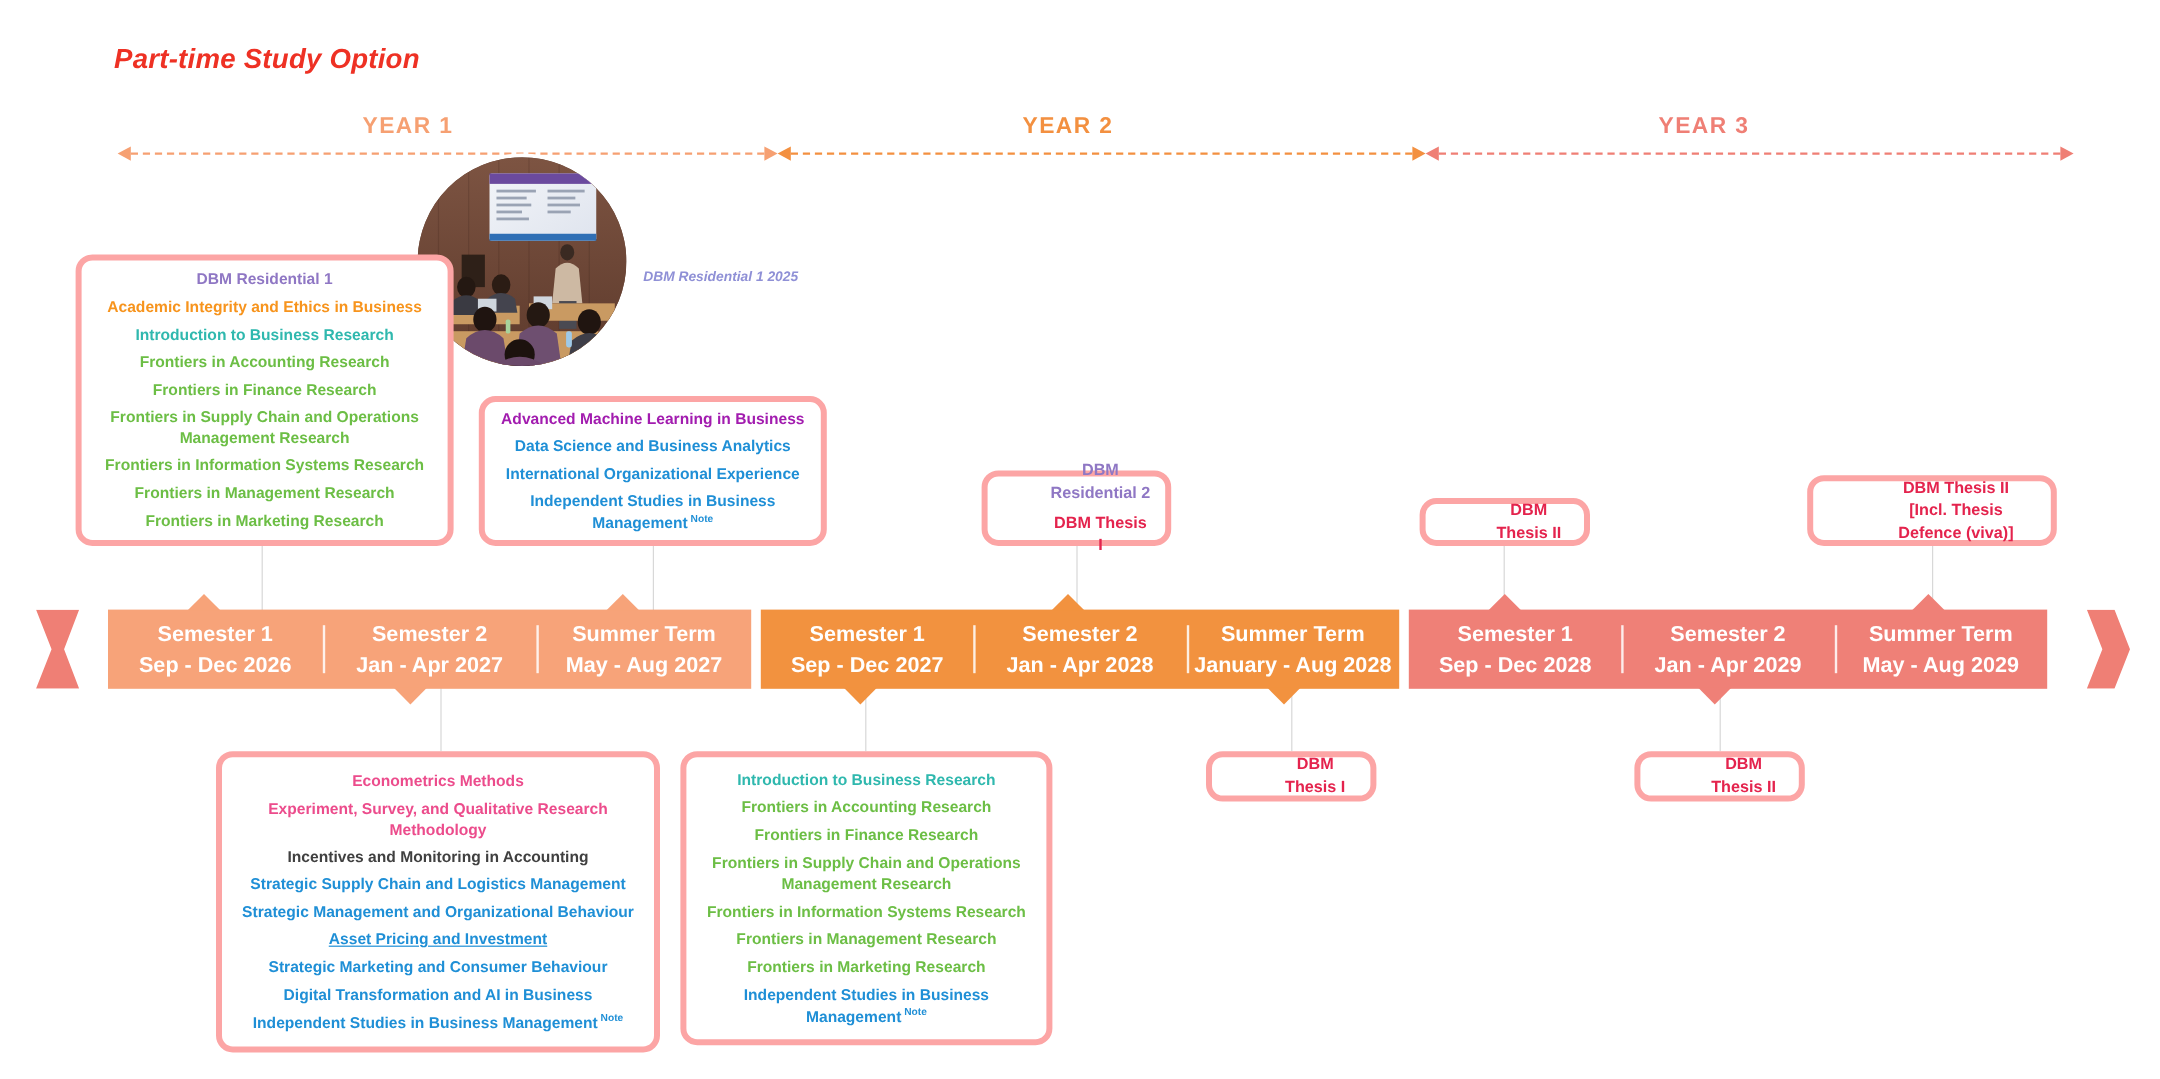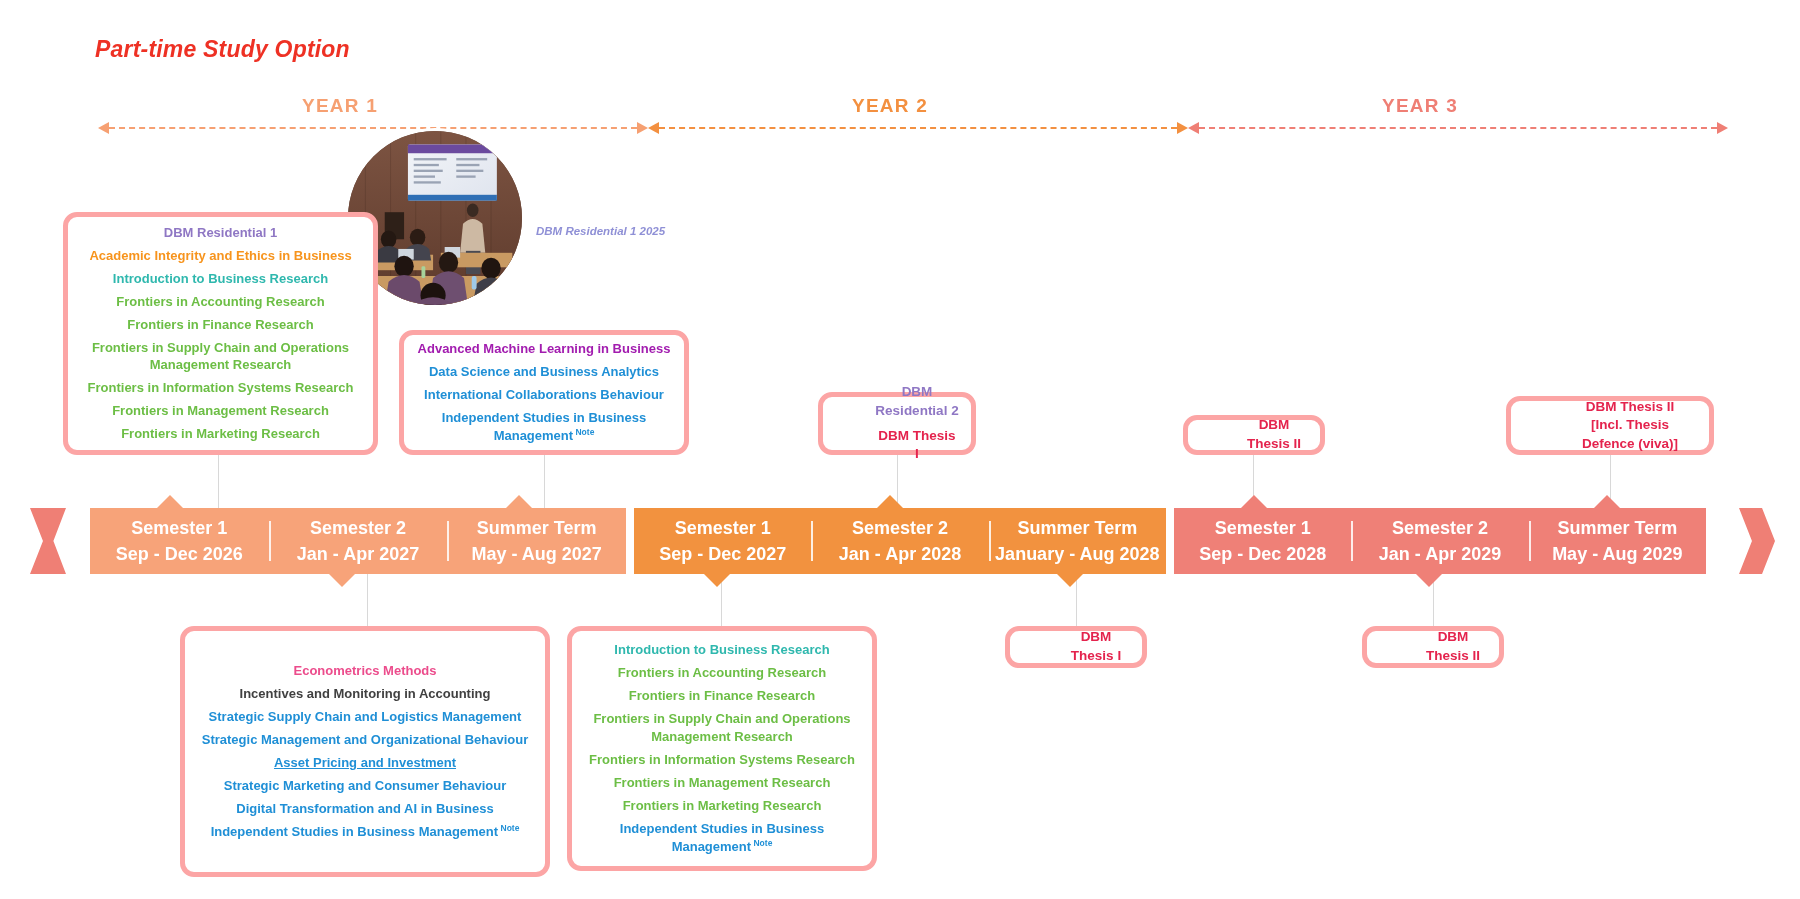--- a/index.html
+++ b/index.html
@@ -285,41 +285,43 @@
       <div class="line" style="color: rgb(108, 190, 69);">Frontiers in Supply Chain and Operations
 Management Research</div>
       <div class="line" style="color: rgb(108, 190, 69);">Frontiers in Information Systems Research</div>
       <div class="line" style="color: rgb(108, 190, 69);">Frontiers in Management Research</div>
       <div class="line" style="color: rgb(108, 190, 69);">Frontiers in Marketing Research</div>
     </div>
 
   <div class="box" style="left:399px; top:330px; width:290px; height:125px;">
       <div class="line" style="color: #a21caf;">Advanced Machine Learning in Business</div>
       <div class="line" style="color: rgb(31, 143, 214);">Data Science and Business Analytics</div>
-      <div class="line" style="color: rgb(31, 143, 214);">International Collaborations Behaviour</div>
+      <div class="line" style="color: rgb(31, 143, 214);">International Organizational Experience</div>
       <div class="line" style="color: rgb(31, 143, 214);">Independent Studies in Business
 Management<span class="note-sup"> Note</span></div>
     </div>
 
   <div class="box compact" style="left:818px; top:392px; width:158px; height:63px;">
       <div class="line" style="color: rgb(143, 119, 196);">DBM Residential 2</div>
       <div class="line" style="color: rgb(228, 35, 77);">DBM Thesis I</div>
     </div>
 
   <div class="box compact" style="left:1183px; top:415px; width:142px; height:40px;">
       <div class="line" style="color: rgb(228, 35, 77);">DBM Thesis II</div>
     </div>
 
   <div class="box compact" style="left:1506px; top:396px; width:208px; height:59px;">
       <div class="line" style="color: rgb(228, 35, 77);">DBM Thesis II
 [Incl. Thesis Defence (viva)]</div>
     </div>
 
   <div class="box" style="left:180px; top:626px; width:370px; height:251px;">
       <div class="line" style="color: rgb(236, 76, 140);">Econometrics Methods</div>
+      <div class="line" style="color: rgb(236, 76, 140);">Experiment, Survey, and Qualitative Research
+Methodology</div>
       <div class="line" style="color: #404040;">Incentives and Monitoring in Accounting</div>
       <div class="line" style="color: rgb(31, 143, 214);">Strategic Supply Chain and Logistics Management</div>
       <div class="line" style="color: rgb(31, 143, 214);">Strategic Management and Organizational Behaviour</div>
       <div class="line" style="color: rgb(31, 143, 214); text-decoration: underline;">Asset Pricing and Investment</div>
       <div class="line" style="color: rgb(31, 143, 214);">Strategic Marketing and Consumer Behaviour</div>
       <div class="line" style="color: rgb(31, 143, 214);">Digital Transformation and AI in Business</div>
       <div class="line" style="color: rgb(31, 143, 214);">Independent Studies in Business Management<span class="note-sup"> Note</span></div>
     </div>
 
   <div class="box" style="left:567px; top:626px; width:310px; height:245px;">

